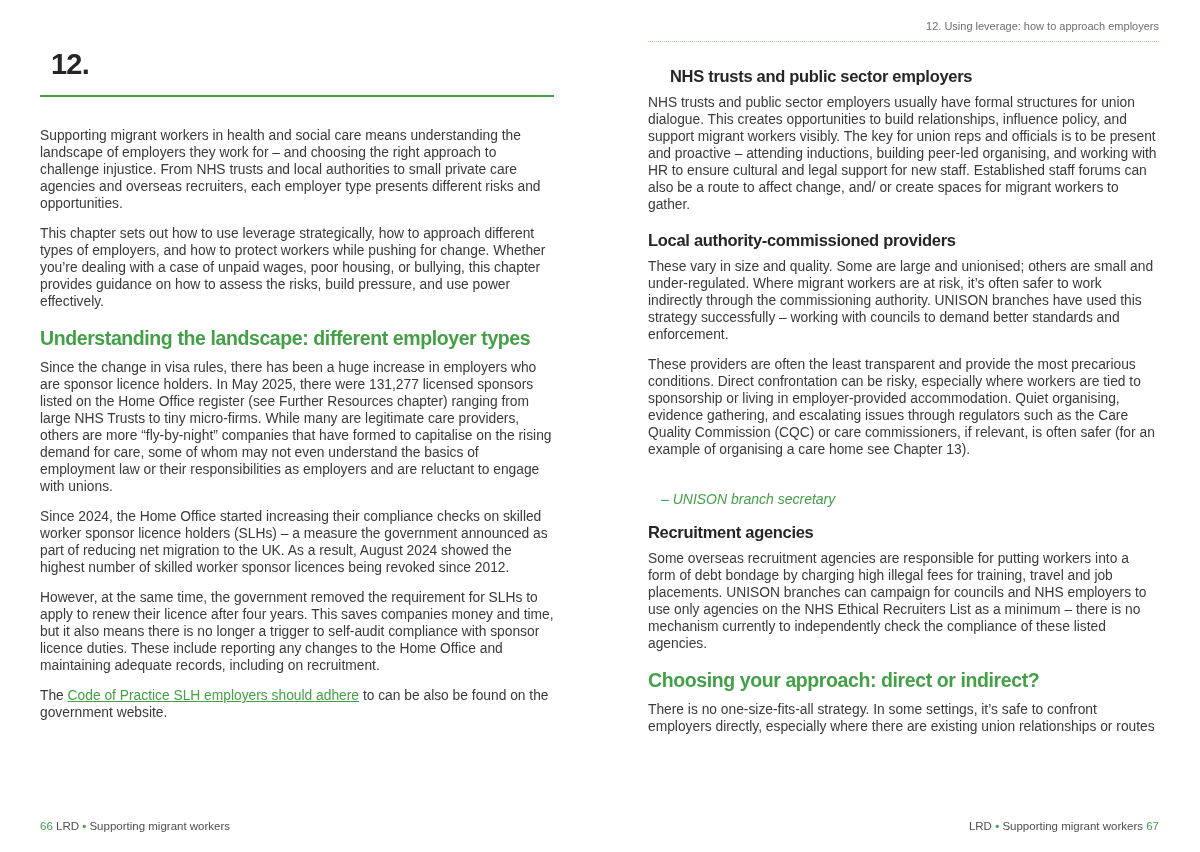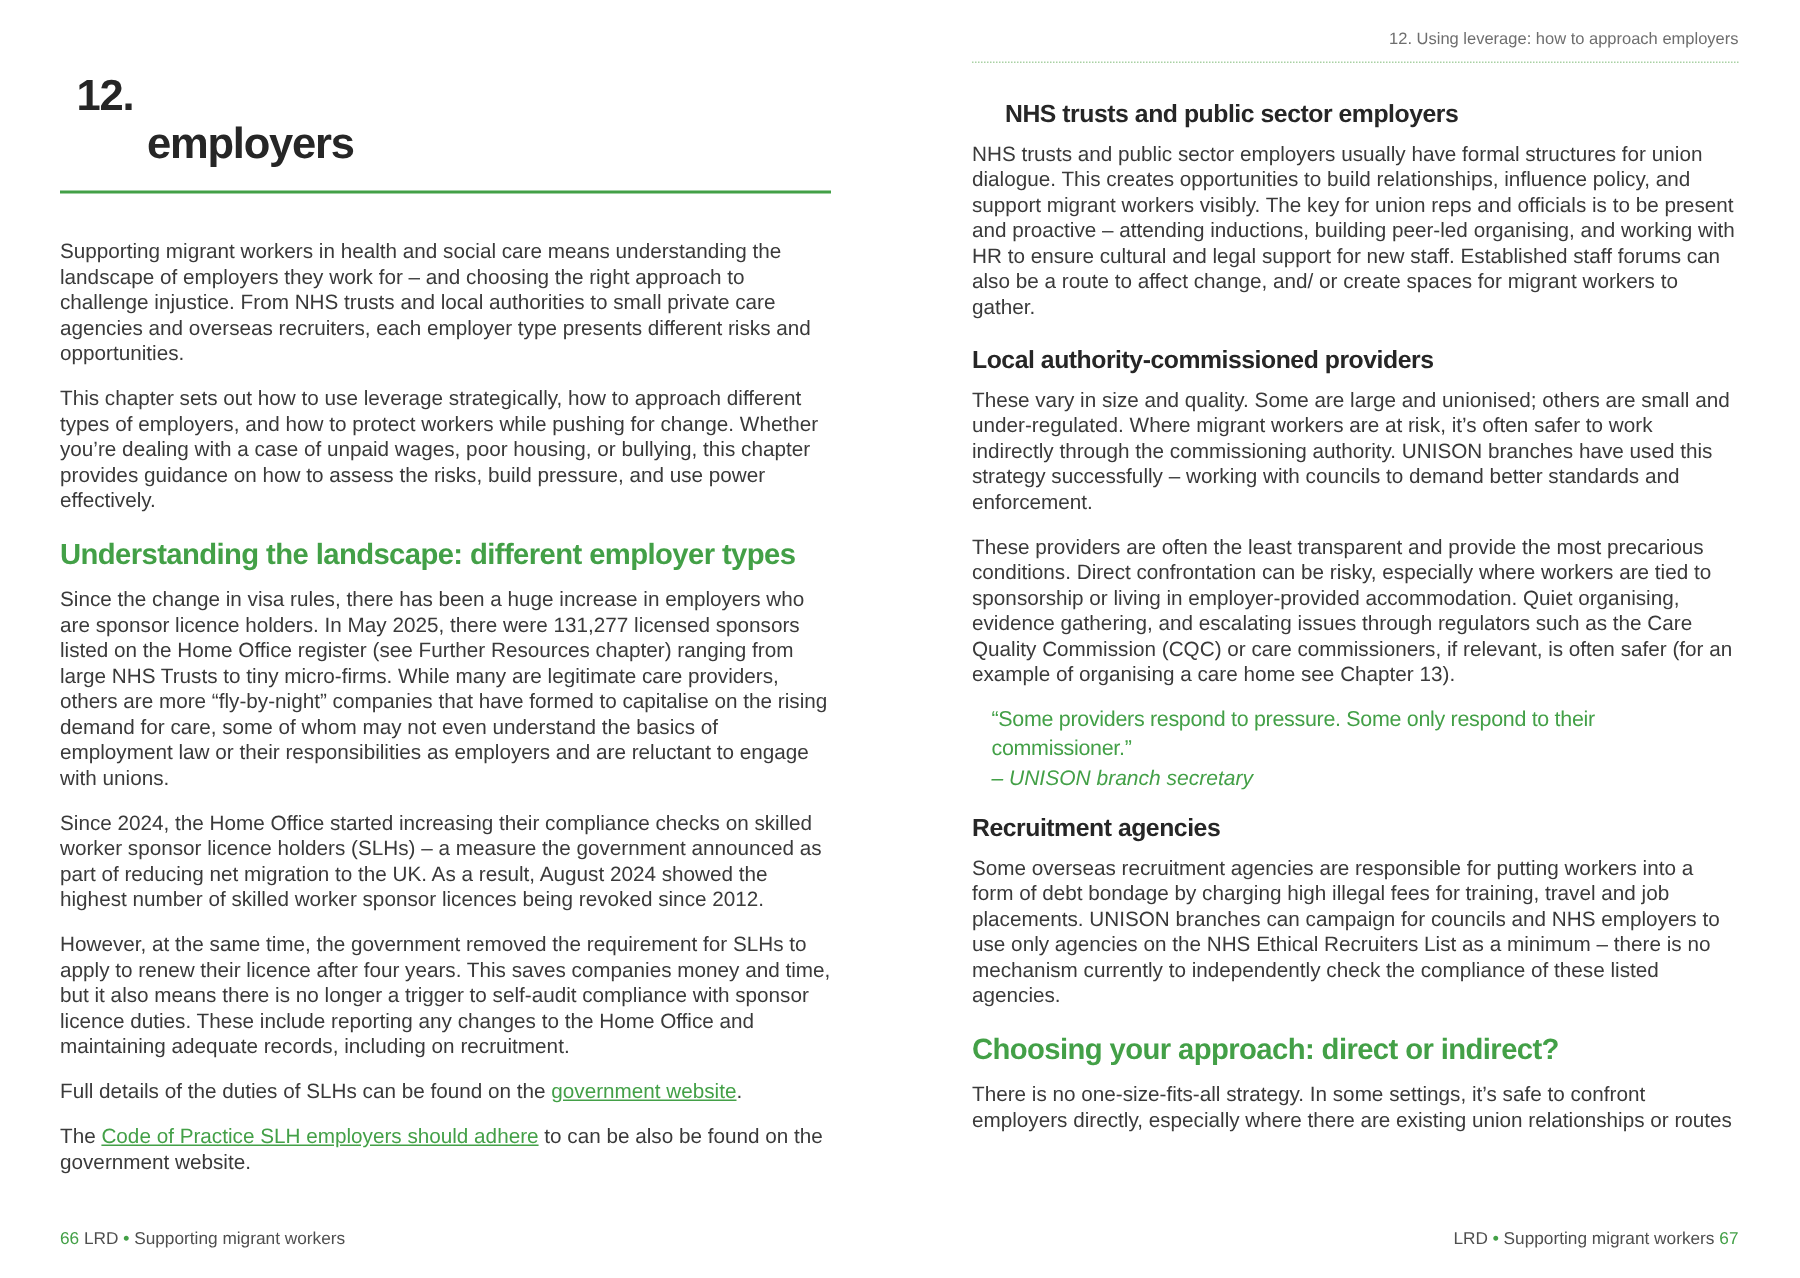--- a/index.html
+++ b/index.html
@@ -104,58 +104,56 @@
 <body>
 
 <div id="spread">
 
   <div id="left-col">
 
     <div class="chapter-title">
       <span class="chapter-num">12.</span>
       <span>
         <br>
-        <span>employers</span>
       </span>
     </div>
 
     <div class="title-rule"></div>
 
     <p class="body">Supporting migrant workers in health and social care means understanding the landscape of employers they work for – and choosing the right approach to challenge injustice. From NHS trusts and local authorities to small private care agencies and overseas recruiters, each employer type presents different risks and opportunities.</p>
     <p class="body" style="margin-bottom:11px">This chapter sets out how to use leverage strategically, how to approach different types of employers, and how to protect workers while pushing for change. Whether you’re dealing with a case of unpaid wages, poor housing, or bullying, this chapter provides guidance on how to assess the risks, build pressure, and use power effectively.</p>
 
     <h2 class="green-head">Understanding the landscape: different employer types</h2>
 
     <p class="body">Since the change in visa rules, there has been a huge increase in employers who are sponsor licence holders. In May 2025, there were 131,277 licensed sponsors listed on the Home Office register (see Further Resources chapter) ranging from large NHS Trusts to tiny micro-firms. While many are legitimate care providers, others are more “fly-by-night” companies that have formed to capitalise on the rising demand for care, some of whom may not even understand the basics of employment law or their responsibilities as employers and are reluctant to engage with unions.</p>
 
 
     <p class="body">Since 2024, the Home Office started increasing their compliance checks on skilled worker sponsor licence holders (SLHs) – a measure the government announced as part of reducing net migration to the UK. As a result, August 2024 showed the highest number of skilled worker sponsor licences being revoked since 2012.</p>
     <p class="body">However, at the same time, the government removed the requirement for SLHs to apply to renew their licence after four years. This saves companies money and time, but it also means there is no longer a trigger to self-audit compliance with sponsor licence duties. These include reporting any changes to the Home Office and maintaining adequate records, including on recruitment.</p>
 
-    <p class="body"><span>Full details of the duties of SLHs can be found on the </span><a class="doc-link">government website</a><span>.</span></p>
 
     <p class="body"><span>The </span><a class="doc-link">Code of Practice SLH employers should adhere</a><span> to can be also be found on the government website.</span></p>
 
   </div>
 
   <div id="right-col">
 
     <div class="running-header">12. Using leverage: how to approach employers</div>
     <div class="header-rule"></div>
 
     <h3 class="sub-head">NHS trusts and public sector employers</h3>
     <p class="body">NHS trusts and public sector employers usually have formal structures for union dialogue. This creates opportunities to build relationships, influence policy, and support migrant workers visibly. The key for union reps and officials is to be present and proactive – attending inductions, building peer-led organising, and working with HR to ensure cultural and legal support for new staff. Established staff forums can also be a route to affect change, and/ or create spaces for migrant workers to gather.</p>
 
     <h3 class="sub-head">Local authority-commissioned providers</h3>
     <p class="body">These vary in size and quality. Some are large and unionised; others are small and under-regulated. Where migrant workers are at risk, it’s often safer to work indirectly through the commissioning authority. UNISON branches have used this strategy successfully – working with councils to demand better standards and enforcement.</p>
 
     <p class="body">These providers are often the least transparent and provide the most precarious conditions. Direct confrontation can be risky, especially where workers are tied to sponsorship or living in employer-provided accommodation. Quiet organising, evidence gathering, and escalating issues through regulators such as the Care Quality Commission (CQC) or care commissioners, if relevant, is often safer (for an example of organising a care home see Chapter 13).</p>
 
     <div class="quote">
-      <span>“Some providers respond to pressure. Some only respond to their commissioner.”</span><br>
+      <br>
       <span class="attr">– UNISON branch secretary</span>
     </div>
 
     <h3 class="sub-head" style="margin-top:12px">Recruitment agencies</h3>
     <p class="body">Some overseas recruitment agencies are responsible for putting workers into a form of debt bondage by charging high illegal fees for training, travel and job placements. UNISON branches can campaign for councils and NHS employers to use only agencies on the NHS Ethical Recruiters List as a minimum – there is no mechanism currently to independently check the compliance of these listed agencies.</p>
 
     <h2 class="green-head">Choosing your approach: direct or indirect?</h2>
     <p class="body">There is no one-size-fits-all strategy. In some settings, it’s safe to confront employers directly, especially where there are existing union relationships or routes</p>
 
   </div>

